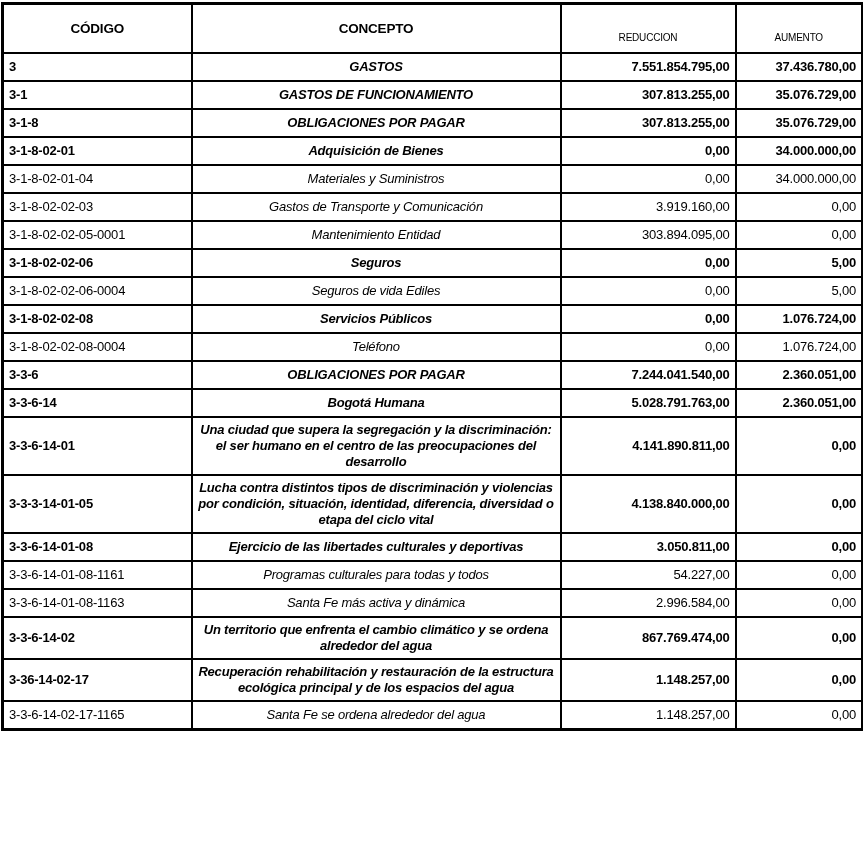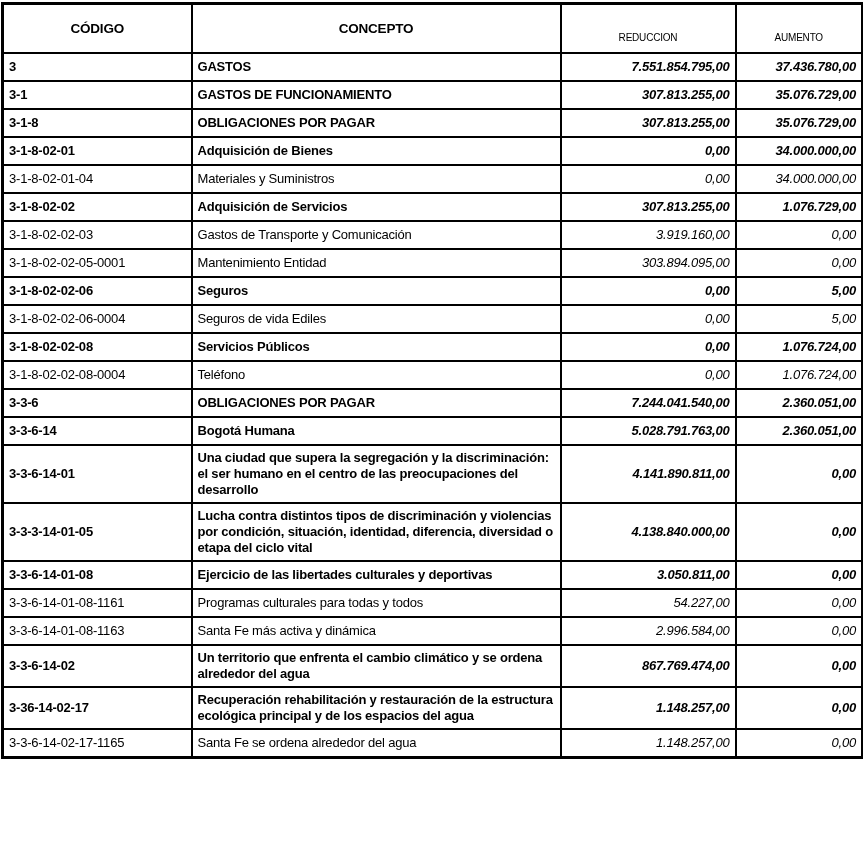--- a/index.html
+++ b/index.html
@@ -48,22 +48,22 @@
   table.budget thead th.num-head {
     font-weight: normal;
     vertical-align: bottom;
     padding-bottom: 6px;
     font-size: 10px;
   }
 
   
   table.budget td { height: 18px; } 
   td.code    { text-align: left;  padding-left: 4px; }
-  td.concept { text-align: left; }
-  td.amount  { text-align: right; padding-right: 4px; font-style: italic; }
+  td.concept { text-align: center; font-style: italic; }
+  td.amount  { text-align: right; padding-right: 4px; }
 
   tr.bold td { font-weight: bold; }
 </style>
 </head>
 <body>
 
 <div class="page">
   <table class="budget">
     <colgroup>
       <col class="c-codigo">
@@ -103,26 +103,20 @@
     <td class="concept">Adquisición de Bienes</td>
     <td class="amount">0,00</td>
     <td class="amount">34.000.000,00</td>
   </tr>
         <tr>
     <td class="code">3-1-8-02-01-04</td>
     <td class="concept">Materiales y Suministros</td>
     <td class="amount">0,00</td>
     <td class="amount">34.000.000,00</td>
   </tr>
-        <tr class="bold">
-    <td class="code">3-1-8-02-02</td>
-    <td class="concept">Adquisición de Servicios</td>
-    <td class="amount">307.813.255,00</td>
-    <td class="amount">1.076.729,00</td>
-  </tr>
         <tr>
     <td class="code">3-1-8-02-02-03</td>
     <td class="concept">Gastos de Transporte y Comunicación</td>
     <td class="amount">3.919.160,00</td>
     <td class="amount">0,00</td>
   </tr>
         <tr>
     <td class="code">3-1-8-02-02-05-0001</td>
     <td class="concept">Mantenimiento Entidad</td>
     <td class="amount">303.894.095,00</td>

